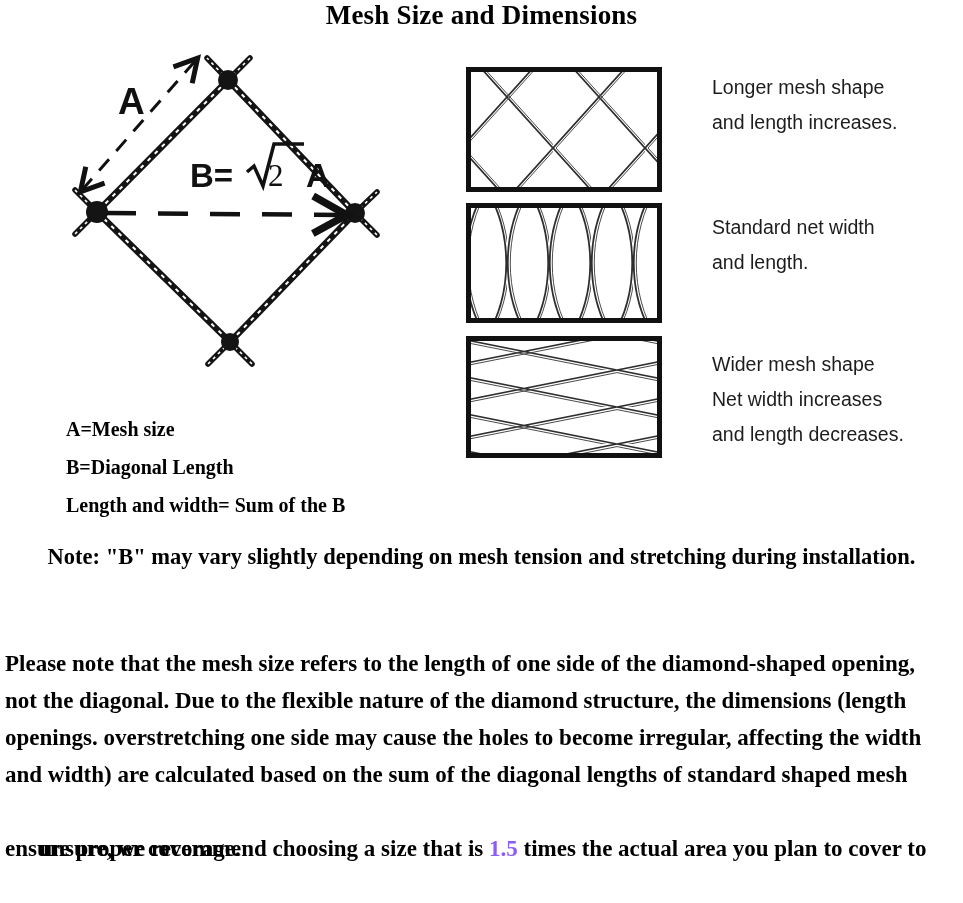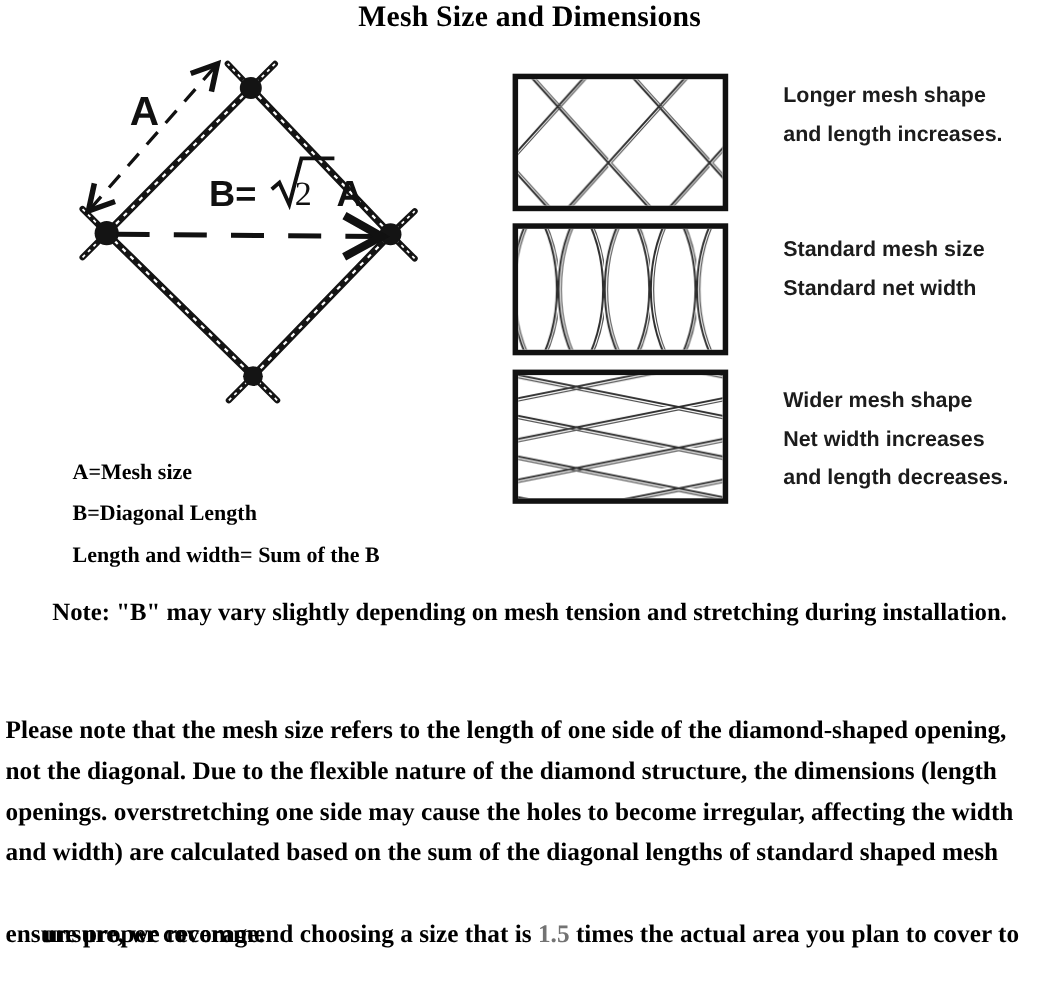--- a/index.html
+++ b/index.html
@@ -11,21 +11,21 @@
     position:absolute;top:0px;left:0;width:100%;text-align:center;
     font-size:27px;font-weight:bold;letter-spacing:0.2px;
   }
   
   #diamond-svg{position:absolute;left:40px;top:42px;}
   .legend{position:absolute;left:66px;top:410px;font-size:20px;font-weight:bold;line-height:38px;}
   
   .mesh-box{position:absolute;left:466px;width:186px;border:5px solid #111;background:#fff;}
   .mesh-caption{
     position:absolute;left:712px;width:250px;
-    font-family:"Liberation Sans",sans-serif;font-size:19.5px;line-height:35px;color:#1c1c1c;font-weight:bold;
+    font-family:"Liberation Sans",sans-serif;font-size:19.5px;line-height:35px;color:#1c1c1c;
   }
   .note{
     position:absolute;top:544px;left:0;width:100%;text-align:center;
     font-size:22.5px;font-weight:bold;white-space:nowrap;
   }
   .para{position:absolute;left:5px;top:645px;width:953px;font-size:23px;font-weight:bold;}
   .pline{height:37px;line-height:37px;white-space:pre;}
   .red{font-weight:bold;}
 </style>
 </head>
@@ -133,22 +133,22 @@
           <path d="M21,0 C-6,45 -6,105 21,150" fill="none" stroke="#2e2e2e" stroke-width="1.8"></path>
           <path d="M21,0 C48,45 48,105 21,150" fill="none" stroke="#2e2e2e" stroke-width="1.8"></path>
           <path d="M23.5,0 C-3.5,45 -3.5,105 23.5,150" fill="none" stroke="#4a4a4a" stroke-width="1"></path>
           <path d="M23.5,0 C50.5,45 50.5,105 23.5,150" fill="none" stroke="#4a4a4a" stroke-width="1"></path>
         </pattern>
       </defs>
       <rect width="186" height="110" fill="url(#p2)"></rect>
     </svg>
   </div>
   <div class="mesh-caption" style="top:210px;">
-    <div>Standard mesh size</div>
     <div>Standard net width</div>
+    <div>and length.</div>
   </div>
 
   <div class="mesh-box" style="top:336px;height:112px;">
     <svg width="186" height="112">
       <defs>
         <pattern id="p3" width="186" height="37" patternUnits="userSpaceOnUse" x="-40" y="-8">
           <path d="M0,0 L186,37 M186,0 L0,37" fill="none" stroke="#2e2e2e" stroke-width="1.7"></path>
           <path d="M0,2.6 L186,39.6 M186,2.6 L0,39.6" fill="none" stroke="#4a4a4a" stroke-width="1"></path>
         </pattern>
       </defs>
@@ -162,18 +162,18 @@
   </div>
 
   <div class="note">Note: "B" may vary slightly depending on mesh tension and stretching during installation.</div>
 
   <div class="para">
     <div class="pline">Please note that the mesh size refers to the length of one side of the diamond-shaped opening,</div>
     <div class="pline">not the diagonal. Due to the flexible nature of the diamond structure, the dimensions (length</div>
     <div class="pline">openings. overstretching one side may cause the holes to become irregular, affecting the width</div>
     <div class="pline">and width) are calculated based on the sum of the diagonal lengths of standard shaped mesh</div>
     <div class="pline">
-      <span>unsure, we recommend choosing a size that is </span><span class="red" id="multiplier" style="color: #737373; text-align: center;">1.5</span><span> times the actual area you plan to cover to</span>
+      <span>unsure, we recommend choosing a size that is </span><span class="red" id="multiplier" style="color: #8b5cf6; text-align: center;">1.5</span><span> times the actual area you plan to cover to</span>
     </div>
     <div class="pline">ensure proper coverage.</div>
   </div>
 
 </div>
 
 </body></html>

